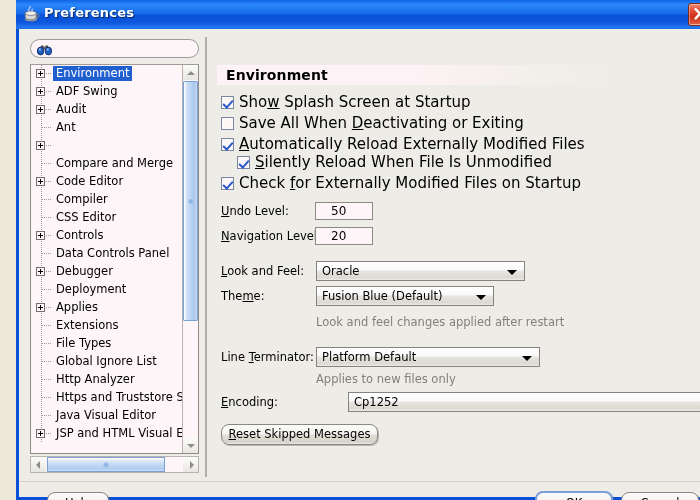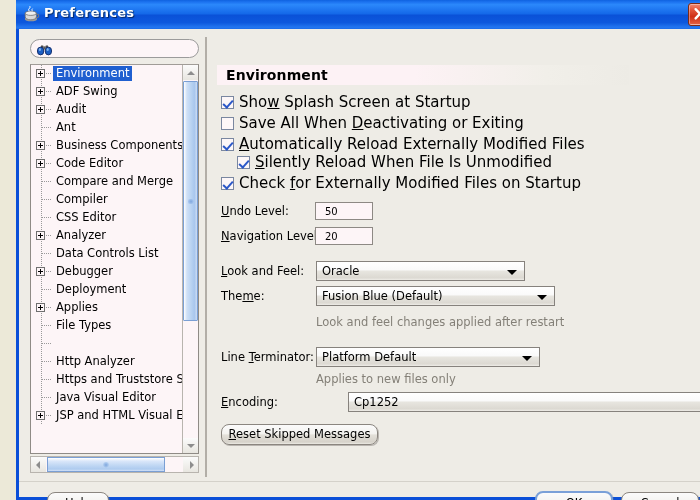--- a/index.html
+++ b/index.html
@@ -263,23 +263,23 @@
 
   .mn { text-decoration: underline; text-underline-offset: 1px; }
 
   
   .tfield {
     position:absolute;
     box-sizing: border-box;
     background: #fdf5f7;
     border: 1px solid #8d8984;
     font-family: "DejaVu Sans", "Liberation Sans", sans-serif;
-    font-size: 10px;
+    font-size: 12px;
     color: #000;
-    padding: 0 9px;
+    padding: 0 15px;
     outline: none;
     line-height: 16px;
   }
 
   
   .combo {
     position: absolute;
     box-sizing: border-box;
     height: 20px;
     border: 1px solid #86827d;
@@ -400,53 +400,52 @@
             </div>
             <div class="tree-row" style="top: 0px;">
               <span class="tline"></span>
               <span class="hline"></span>
               <span class="tlabel">Ant</span>
             </div>
             <div class="tree-row" style="top: 0px;">
               <span class="tline"></span>
               <span class="hline"></span>
               <span class="toggle"></span>
-              <span class="tlabel">Business Components</span>
+            </div>
+            <div class="tree-row" style="top: 0px;">
+              <span class="tline"></span>
+              <span class="hline"></span>
+              <span class="tlabel">Compare and Merge</span>
             </div>
             <div class="tree-row" style="top: 0px;">
               <span class="tline"></span>
               <span class="hline"></span>
               <span class="toggle"></span>
               <span class="tlabel">Code Editor</span>
             </div>
-            <div class="tree-row" style="top: 0px;">
-              <span class="tline"></span>
-              <span class="hline"></span>
-              <span class="tlabel">Compare and Merge</span>
-            </div>
             <div class="tree-row" style="top: 0px; text-align: right;">
               <span class="tline"></span>
               <span class="hline"></span>
               <span class="tlabel">Compiler</span>
             </div>
             <div class="tree-row" style="top: 0px;">
               <span class="tline"></span>
               <span class="hline"></span>
               <span class="tlabel">CSS Editor</span>
             </div>
             <div class="tree-row" style="top: 0px;">
               <span class="tline"></span>
               <span class="hline"></span>
               <span class="toggle"></span>
-              <span class="tlabel">Analyzer</span>
-            </div>
-            <div class="tree-row" style="top: 0px;">
-              <span class="tline"></span>
-              <span class="hline"></span>
-              <span class="tlabel">Data Controls List</span>
+              <span class="tlabel">Controls</span>
+            </div>
+            <div class="tree-row" style="top: 0px;">
+              <span class="tline"></span>
+              <span class="hline"></span>
+              <span class="tlabel">Data Controls Panel</span>
             </div>
             <div class="tree-row" style="top: 0px;">
               <span class="tline"></span>
               <span class="hline"></span>
               <span class="toggle"></span>
               <span class="tlabel">Debugger</span>
             </div>
             <div class="tree-row" style="top: 0px;">
               <span class="tline"></span>
               <span class="hline"></span>
@@ -454,25 +453,31 @@
             </div>
             <div class="tree-row" style="top: 0px;">
               <span class="tline"></span>
               <span class="hline"></span>
               <span class="toggle"></span>
               <span class="tlabel">Applies</span>
             </div>
             <div class="tree-row" style="top: 0px;">
               <span class="tline"></span>
               <span class="hline"></span>
+              <span class="tlabel">Extensions</span>
+            </div>
+            <div class="tree-row" style="top: 0px;">
+              <span class="tline"></span>
+              <span class="hline"></span>
               <span class="tlabel">File Types</span>
             </div>
             <div class="tree-row" style="top: 0px;">
               <span class="tline"></span>
               <span class="hline"></span>
+              <span class="tlabel">Global Ignore List</span>
             </div>
             <div class="tree-row" style="top: 0px;">
               <span class="tline"></span>
               <span class="hline"></span>
               <span class="tlabel">Http Analyzer</span>
             </div>
             <div class="tree-row" style="top: 0px;">
               <span class="tline"></span>
               <span class="hline"></span>
               <span class="tlabel">Https and Truststore Settin</span>
@@ -545,21 +550,21 @@
             <span class="field-label" style="left: 6px; top: 167px;"><span class="mn">U</span>ndo Level:</span>
             <input class="tfield" type="text" value="50" style="left: 100px; top: 165px; width: 58px; height: 18px;">
             <span class="field-label" style="left: 6px; top: 192px;"><span class="mn">N</span>avigation Level:</span>
             <input class="tfield" type="text" value="20" style="left: 100px; top: 190px; width: 58px; height: 18px;">
             <span class="field-label" style="left: 6px; top: 227px;"><span class="mn">L</span>ook and Feel:</span>
             <div class="combo" style="left: 101px; top: 224px; width: 209px;">
               <span class="ctext">Oracle</span>
               <span class="carrow"></span>
             </div>
             <span class="field-label" style="left: 6px; top: 252px;">The<span class="mn">m</span>e:</span>
-            <div class="combo" style="left: 101px; top: 249px; width: 239px; padding-left: 22px;">
+            <div class="combo" style="left: 101px; top: 249px; width: 178px; padding-left: 22px;">
               <span class="ctext">Fusion Blue (Default)</span>
               <span class="carrow"></span>
             </div>
             <span class="field-label" style="left: 6px; top: 313px;">Line <span class="mn">T</span>erminator:</span>
             <div class="combo" style="left: 101px; top: 310px; width: 224px;">
               <span class="ctext">Platform Default</span>
               <span class="carrow"></span>
             </div>
             <span class="field-label" style="left: 6px; top: 358px;"><span class="mn">E</span>ncoding:</span>
             <div class="combo" style="left: 101px; top: 355px; width: 384px; margin-left: 32px;">

